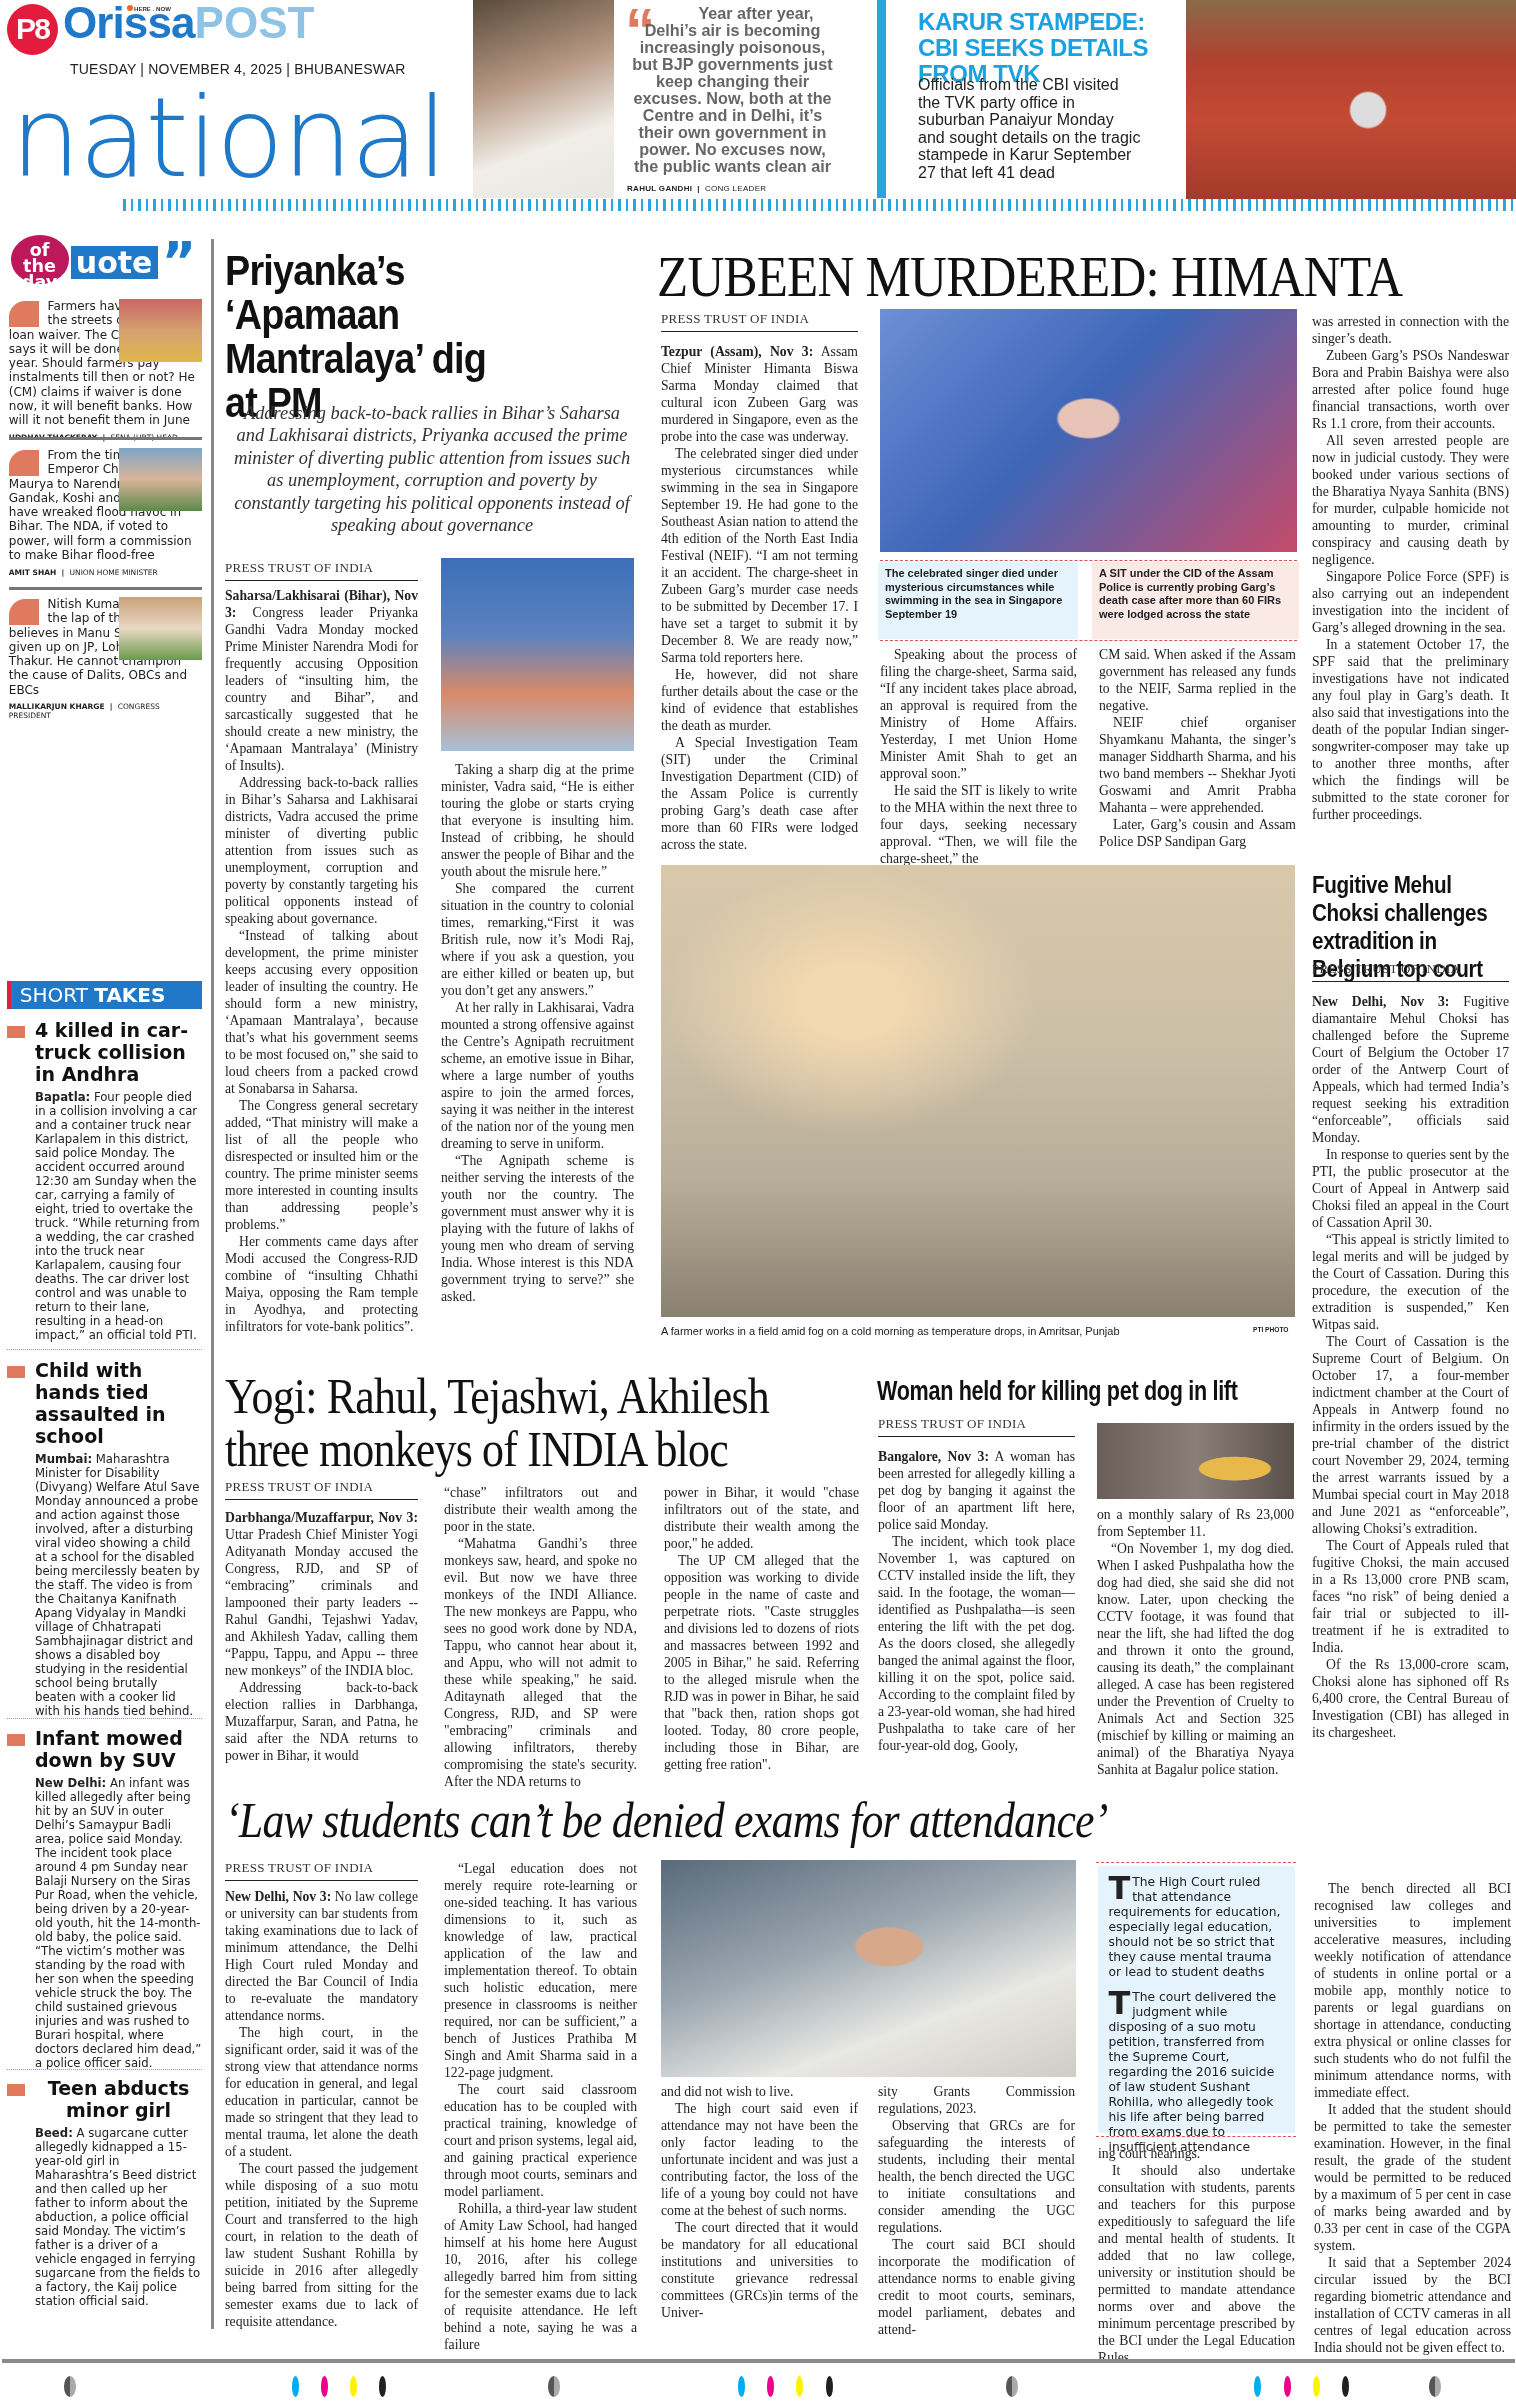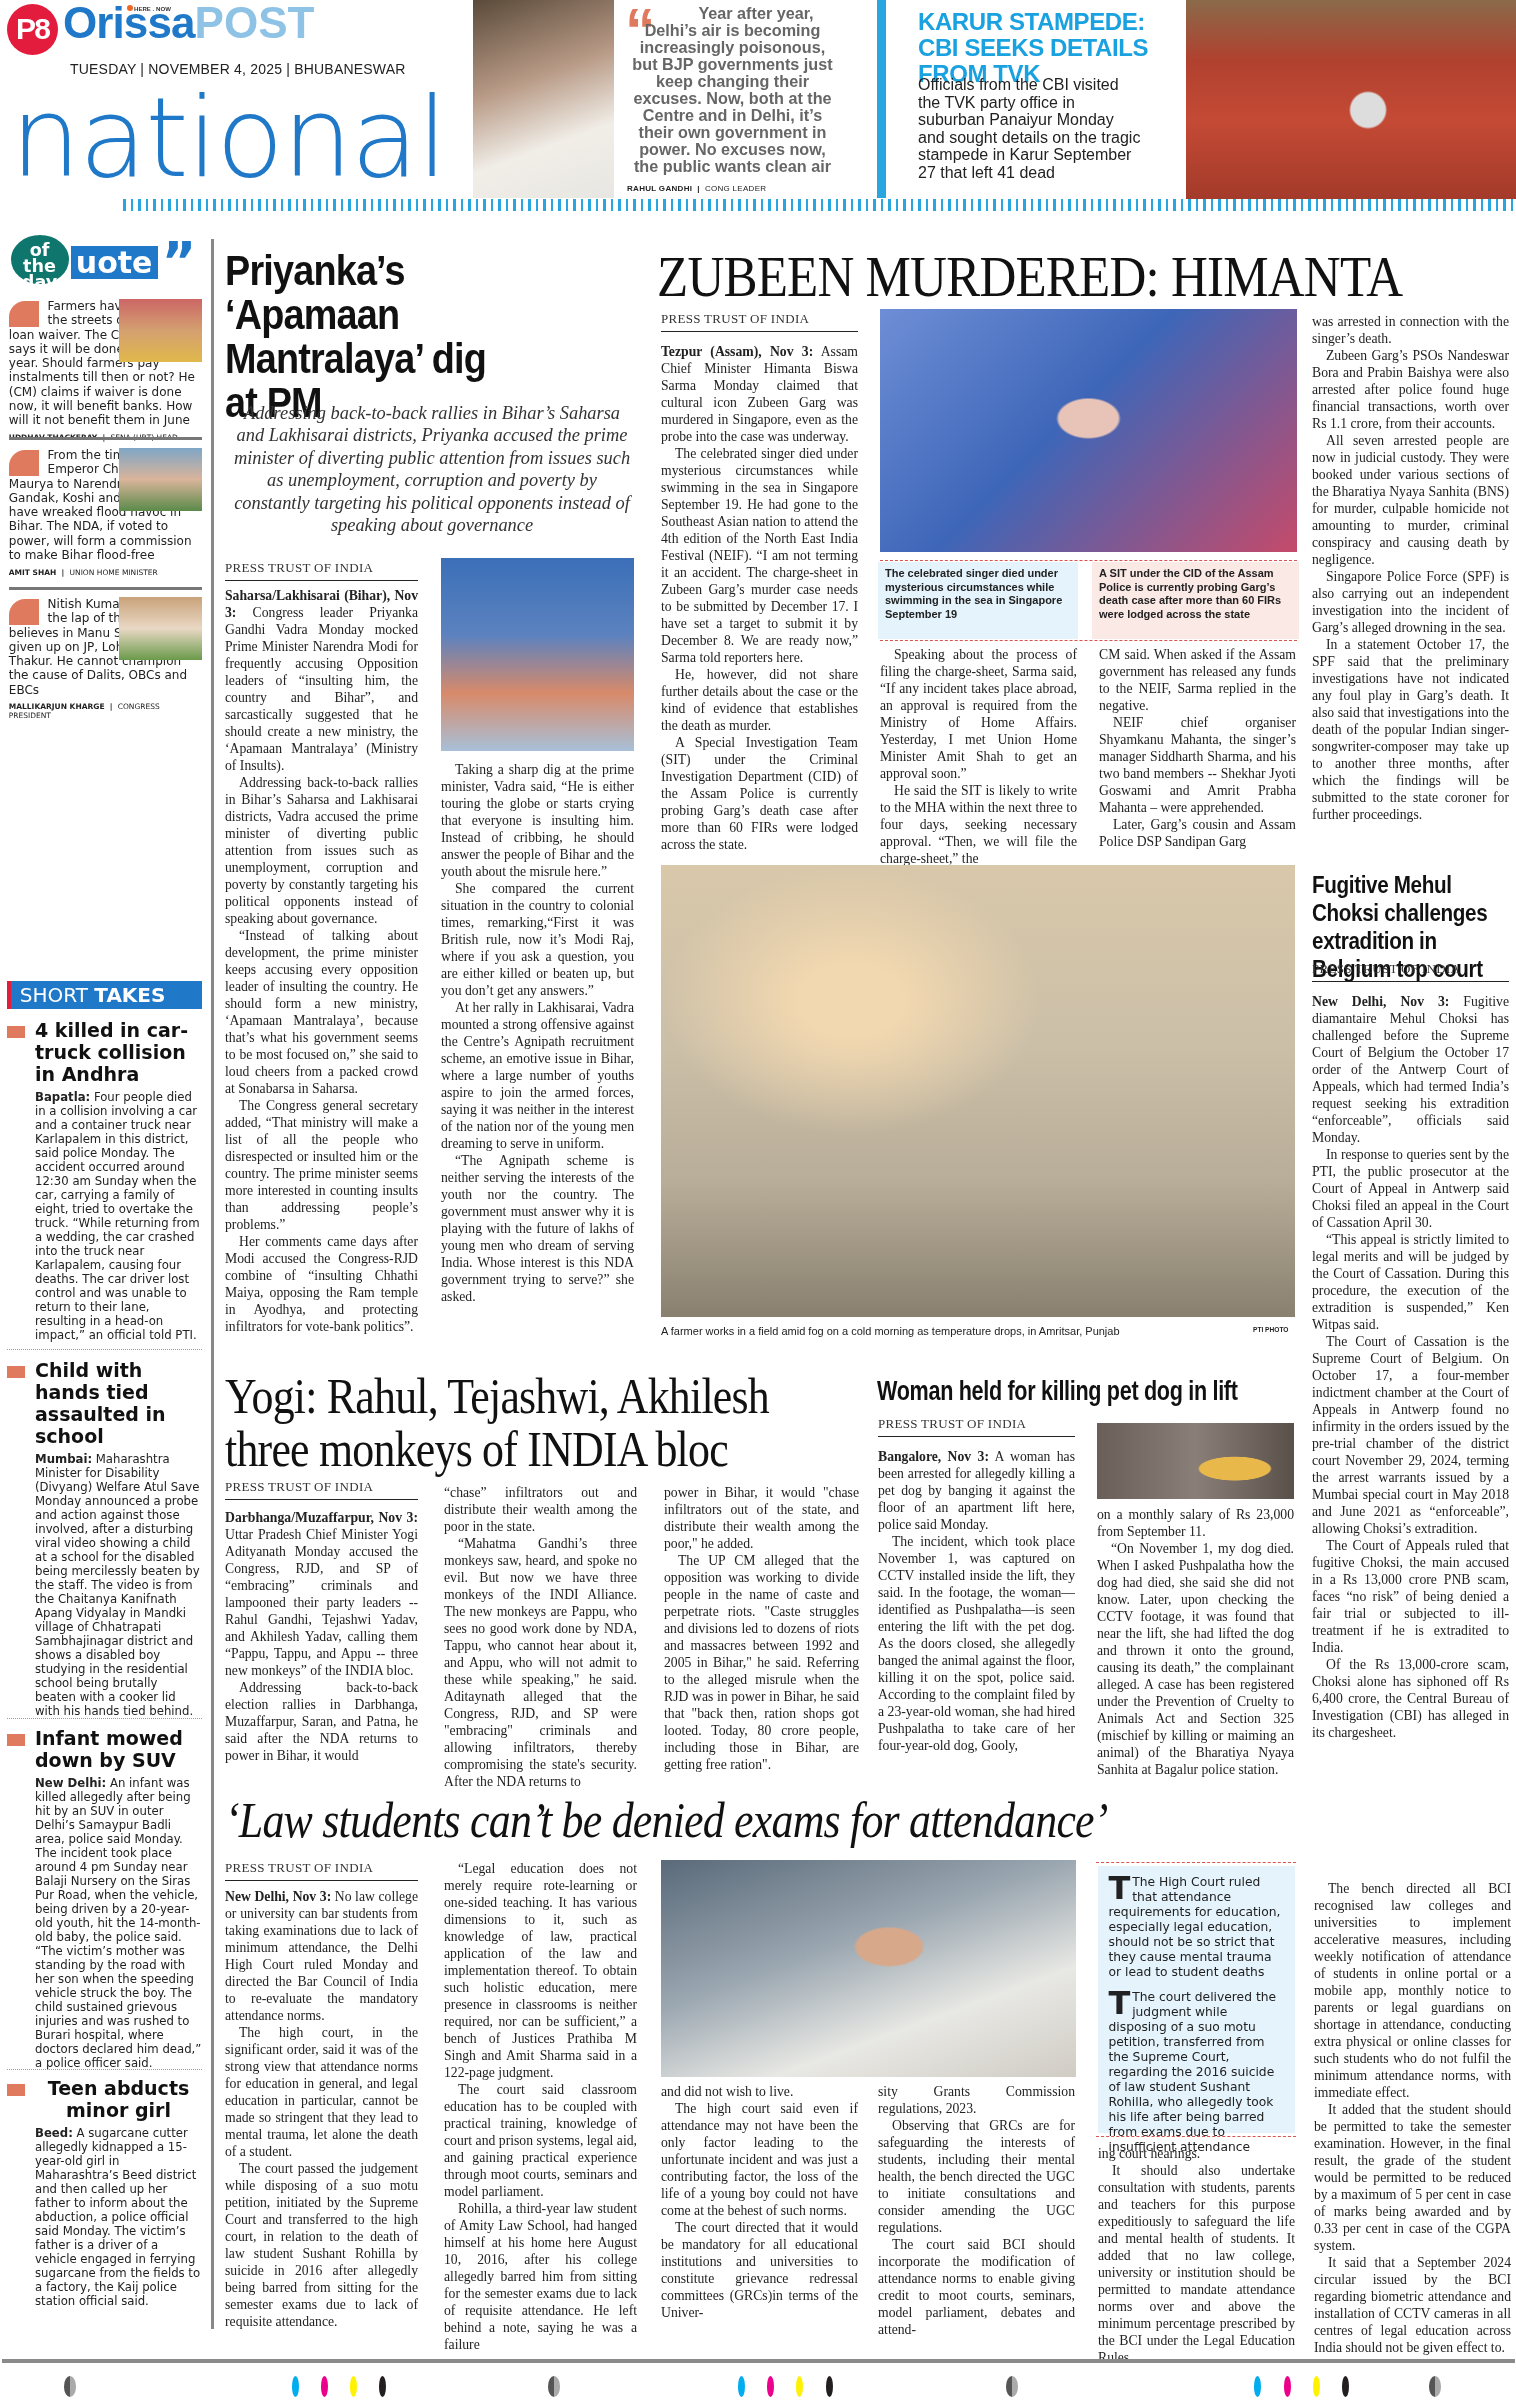--- a/index.html
+++ b/index.html
@@ -20,21 +20,21 @@
   .dateline-top{font:14px "Liberation Sans",sans-serif;color:#222;letter-spacing:0.2px;}
   .section-title{font:200 111px "DejaVu Sans",sans-serif;color:#1f78c8;letter-spacing:-1.8px;font-weight:lighter;}
   .barcode-strip{height:12.3px;background:repeating-linear-gradient(90deg,#29a6e0 0 2.6px,#fff 2.6px 8px,#29a6e0 8px 9.7px,#fff 9.7px 15px);}
   .quote-mark{color:#e07a5f;font:bold 61px "Liberation Sans",sans-serif;line-height:53px;}
   .top-quote-text{font:bold 16.2px "Liberation Sans",sans-serif;line-height:17px;color:#666;}
   .attrib{font:bold 8px "Liberation Sans",sans-serif;color:#222;letter-spacing:0.3px;}
   .attrib span.role{font-weight:normal;}
   .karur-head{font:bold 24px "Liberation Sans",sans-serif;color:#19a1e0;line-height:26px;letter-spacing:-0.4px;}
   .karur-body{font:16px "Liberation Sans",sans-serif;color:#222;line-height:17.6px;}
   
-  .qotd-bubble{background:#0f766e;color:#fff;border-radius:50%;font:bold 17.6px "DejaVu Sans",sans-serif;text-align:center;line-height:16px;}
+  .qotd-bubble{background:#be185d;color:#fff;border-radius:50%;font:bold 17.6px "DejaVu Sans",sans-serif;text-align:center;line-height:16px;}
   .qotd-uote{background:#1f78c8;color:#fff;font:bold 30px "DejaVu Sans",sans-serif;padding:0 5.3px;}
   .lq-text{font:12px "DejaVu Sans",sans-serif;line-height:14.3px;color:#222;}
   .lq-mark{width:30px;height:26px;background:#e07a5f;border-radius:16px 0 0 0;float:left;margin:1.8px 8.8px 0 0;}
   .lq-attr{font:bold 7.5px "DejaVu Sans",sans-serif;color:#222;margin-top:5.3px;}
   .lq-attr .role{font-weight:normal;}
   .short-takes-bar{background:#1f78c8;color:#fff;font:20px "DejaVu Sans",sans-serif;padding:1.8px 8.8px;border-left:4.4px solid #e31b3c;}
   .st-head{font:bold 19px "DejaVu Sans",sans-serif;line-height:22px;color:#111;}
   .st-sq{width:17.6px;height:12.3px;background:#e07a5f;position:absolute;left:7px;top:7px;}
   .st-body{font:11.7px "DejaVu Sans",sans-serif;line-height:14px;color:#222;}
   .dotted-sep{border-top:1.8px dotted #4db6e8;}

